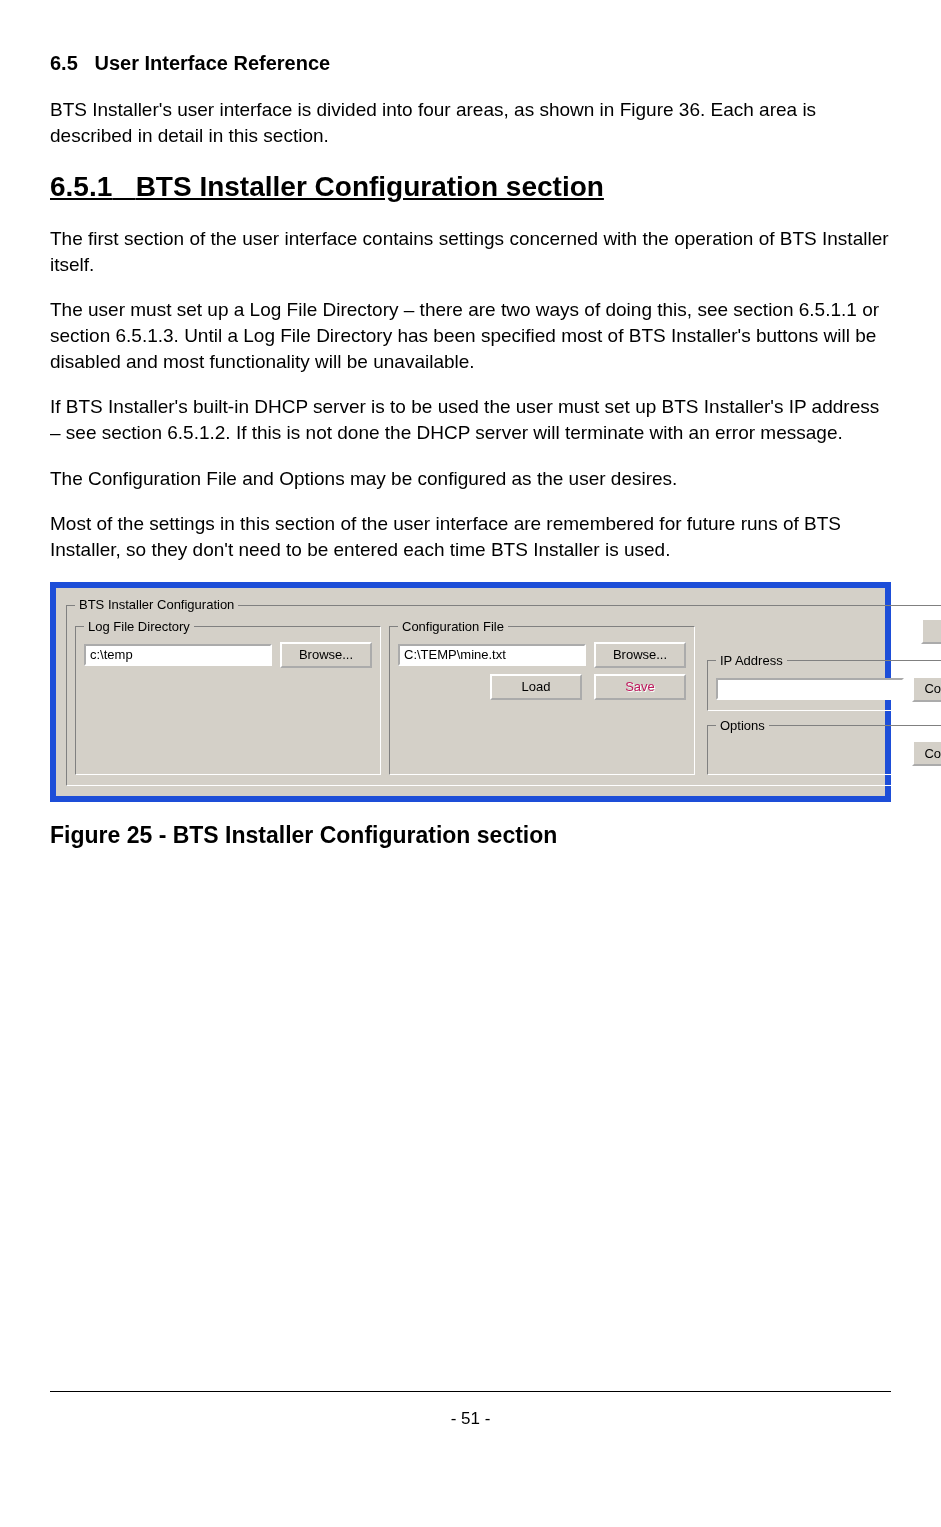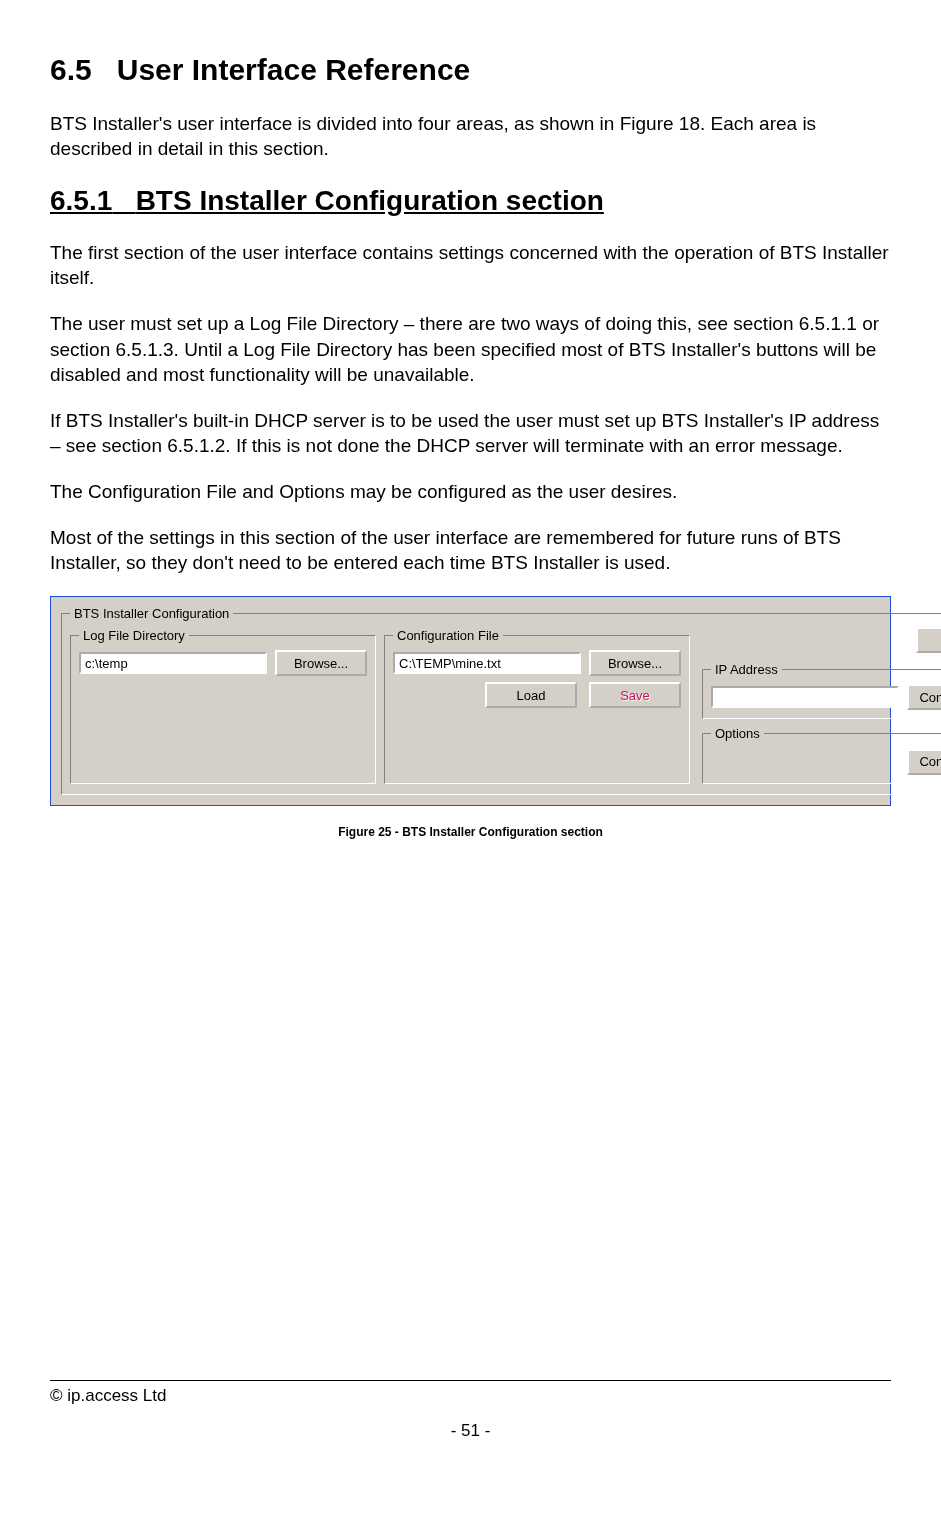--- a/index.html
+++ b/index.html
@@ -7,38 +7,38 @@
     font-size: 19px;
     line-height: 1.35;
     margin: 0;
     padding: 50px 50px 30px 50px;
     width: 941px;
     box-sizing: border-box;
     color: #000;
     background: #fff;
   }
   h2 {
-    font-size: 30px;
+    font-size: 20px;
     font-weight: bold;
     margin: 0 0 20px 0;
   }
   h3 {
     font-size: 28px;
     font-weight: bold;
     margin: 20px 0 20px 0;
     text-decoration: underline;
   }
   p {
     margin: 0 0 20px 0;
   }
   .must { font-weight: normal; }
   
   .panel {
     background: #d4d0c8;
-    border: 1px solid #1d4ed8;
+    border: 6px solid #1d4ed8;
     padding: 8px 10px 10px 10px;
     font-family: Tahoma, Arial, sans-serif;
     font-size: 13px;
     color: #000;
     margin-bottom: 8px;
   }
   fieldset {
     border: 1px solid #fff;
     border-top-color: #808080;
     border-left-color: #808080;
@@ -80,23 +80,23 @@
   }
   button.win:disabled,
   button.win.disabled {
     color: #be185d;
     text-shadow: 1px 1px 0 #fff;
     cursor: default;
   }
   .btn-pair { display: flex; gap: 12px; justify-content: flex-end; margin-top: 6px; }
   .about-row { display: flex; justify-content: flex-end; margin-bottom: 2px; }
   .caption {
-    text-align: center;
+    text-align: left;
     font-weight: bold;
-    font-size: 12px;
+    font-size: 23px;
     margin: 18px 0 0 0;
   }
   
   .footer-wrap {
     margin-top: 540px;
     border-top: 1px solid #000;
     padding-top: 4px;
     font-size: 17px;
   }
   .footer-row1 { }
@@ -104,21 +104,21 @@
   .page-num { text-align: center; margin-top: 12px; font-size: 17px; }
 </style>
 </head>
 <body>
 
 <h2>
   <span>6.5</span>&nbsp;&nbsp;
   <span>User Interface Reference</span>
 </h2>
 
-<p>BTS Installer's user interface is divided into four areas, as shown in Figure 18. Each area is described in detail in this section.</p>
+<p>BTS Installer's user interface is divided into four areas, as shown in Figure 36. Each area is described in detail in this section.</p>
 
 <h3>
   <span>6.5.1</span>&nbsp;&nbsp;
   <span>BTS Installer Configuration section</span>
 </h3>
 
 <p>The first section of the user interface contains settings concerned with the operation of BTS Installer itself.</p>
 
 <p>
   <span>The user </span><span class="must">must</span><span> set up a Log File Directory – there are two ways of doing this, see section 6.5.1.1 or section 6.5.1.3. Until a Log File Directory has been specified most of BTS Installer's buttons will be disabled and most functionality will be unavailable.</span>
@@ -174,15 +174,14 @@
           </div>
         </fieldset>
       </div>
     </div>
   </fieldset>
 </div>
 
 <div class="caption">Figure 25 - BTS Installer Configuration section</div>
 
 <div class="footer-wrap">
-  <div class="footer-row1">© ip.access Ltd</div>
 </div>
 <div class="page-num">- 51 -</div>
 
 </body></html>

